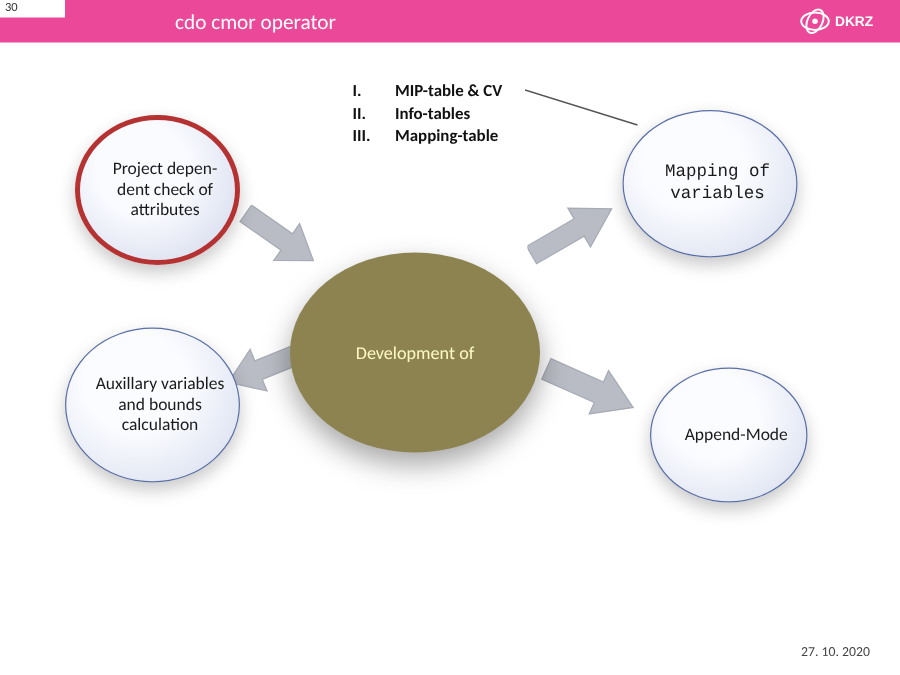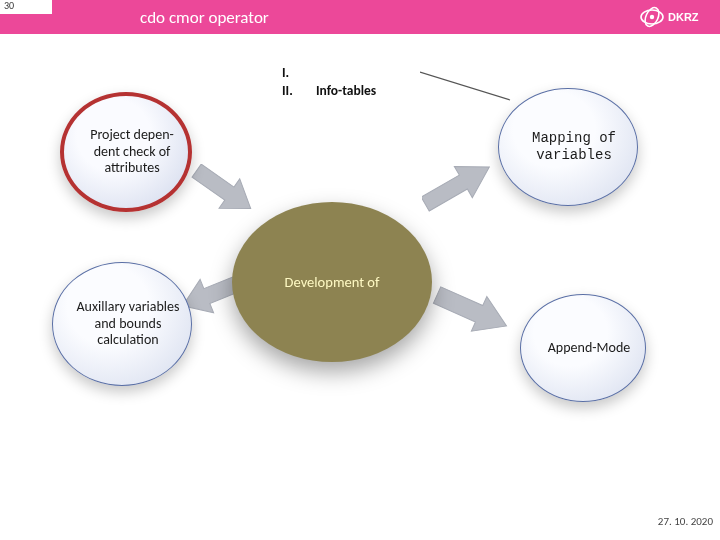--- a/index.html
+++ b/index.html
@@ -15,21 +15,21 @@
   }
   .title {
     color: #fff; font-size: 17px; font-weight: 400; margin-left: 140px;
   }
   .logo {
     position: absolute; right: 10px; top: 6px; display: flex; align-items: center; gap: 4px;
   }
   .logo svg { display: block; }
   .slide-body { position: relative; width: 720px; height: 470px; }
   .footer-date {
-    position: absolute; right: 7px; bottom: 12px; font-size: 11px; color: #444; margin-top: 12px;
+    position: absolute; right: 24px; bottom: 12px; font-size: 11px; color: #444; margin-top: 12px;
   }
 
   
   .center-bubble {
     position: absolute; left: 232px; top: 168px; width: 200px; height: 160px;
     border-radius: 50%; background: #8d8351;
     box-shadow: 0 10px 22px rgba(0,0,0,0.35);
     display: flex; align-items: center; justify-content: center; text-align: center;
     color: #fff; padding: 18px 22px;
   }
@@ -93,24 +93,29 @@
       <text x="28" y="15" fill="#fff" font-size="11" font-weight="700" font-family="Arial">DKRZ</text>
     </svg>
   </div>
 </div>
 
 <div class="slide-body">
 
   <div class="list-block">
     <div class="row">
       <span class="num">I.</span>
+      <span>MIP-table &amp; CV</span>
     </div>
     <div class="row">
       <span class="num">II.</span>
       <span>Info-tables</span>
+    </div>
+    <div class="row">
+      <span class="num">III.</span>
+      <span>Mapping-table</span>
     </div>
   </div>
 
   <svg class="arrow" style="left:420px; top:32px;" width="120" height="40">
     <line x1="0" y1="6" x2="90" y2="34" stroke="#555" stroke-width="1.2"></line>
   </svg>
 
   <svg class="arrow" style="left:188px; top:130px;" width="70" height="60">
     <g transform="rotate(35 35 30)">
       <polygon points="0,18 40,18 40,8 66,26 40,44 40,34 0,34" fill="#b9bcc4" stroke="#a7abb5"></polygon>

